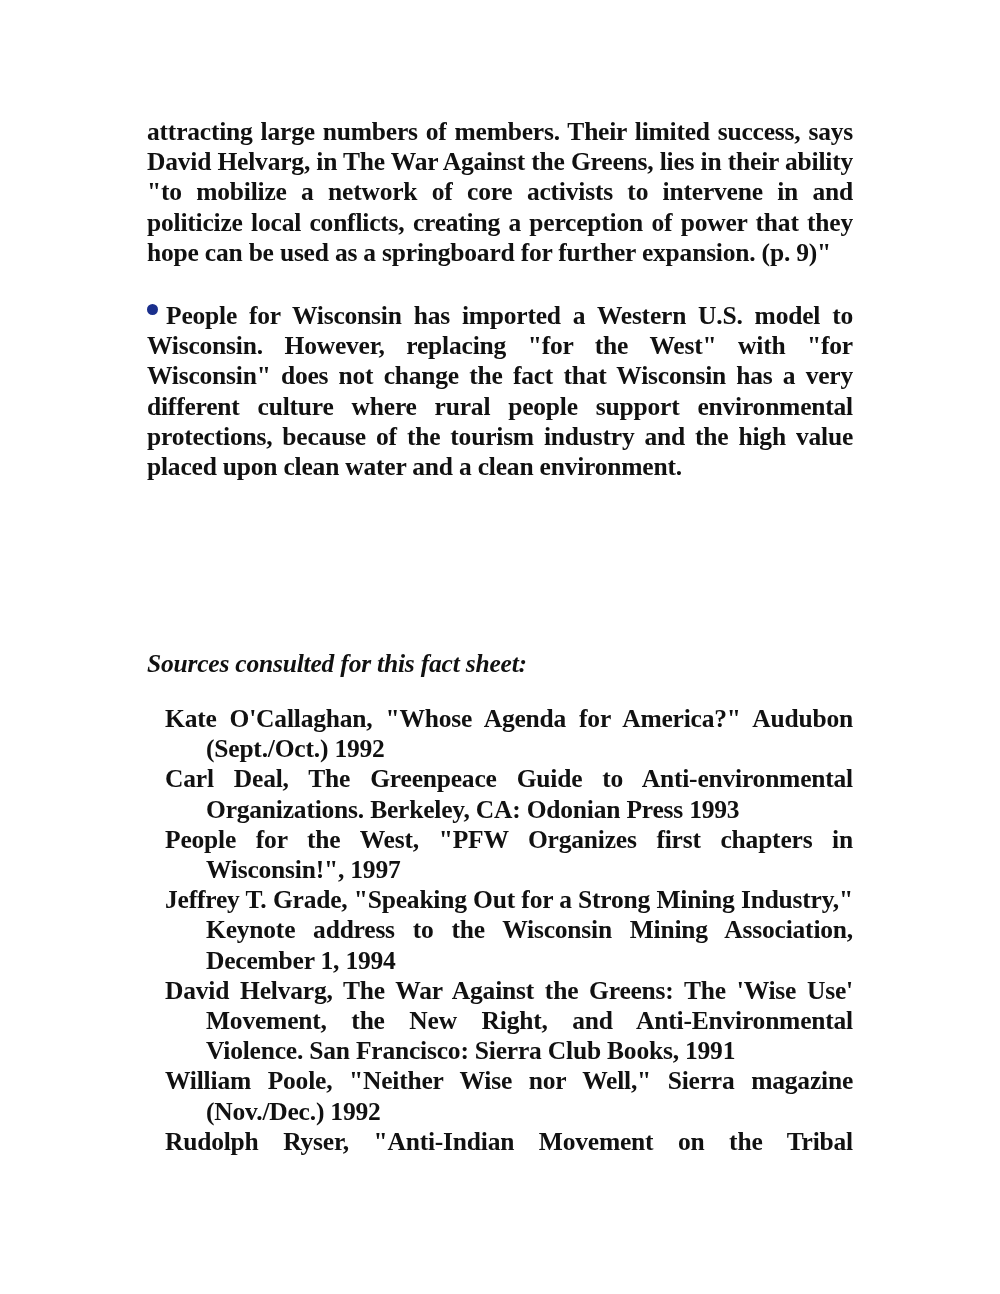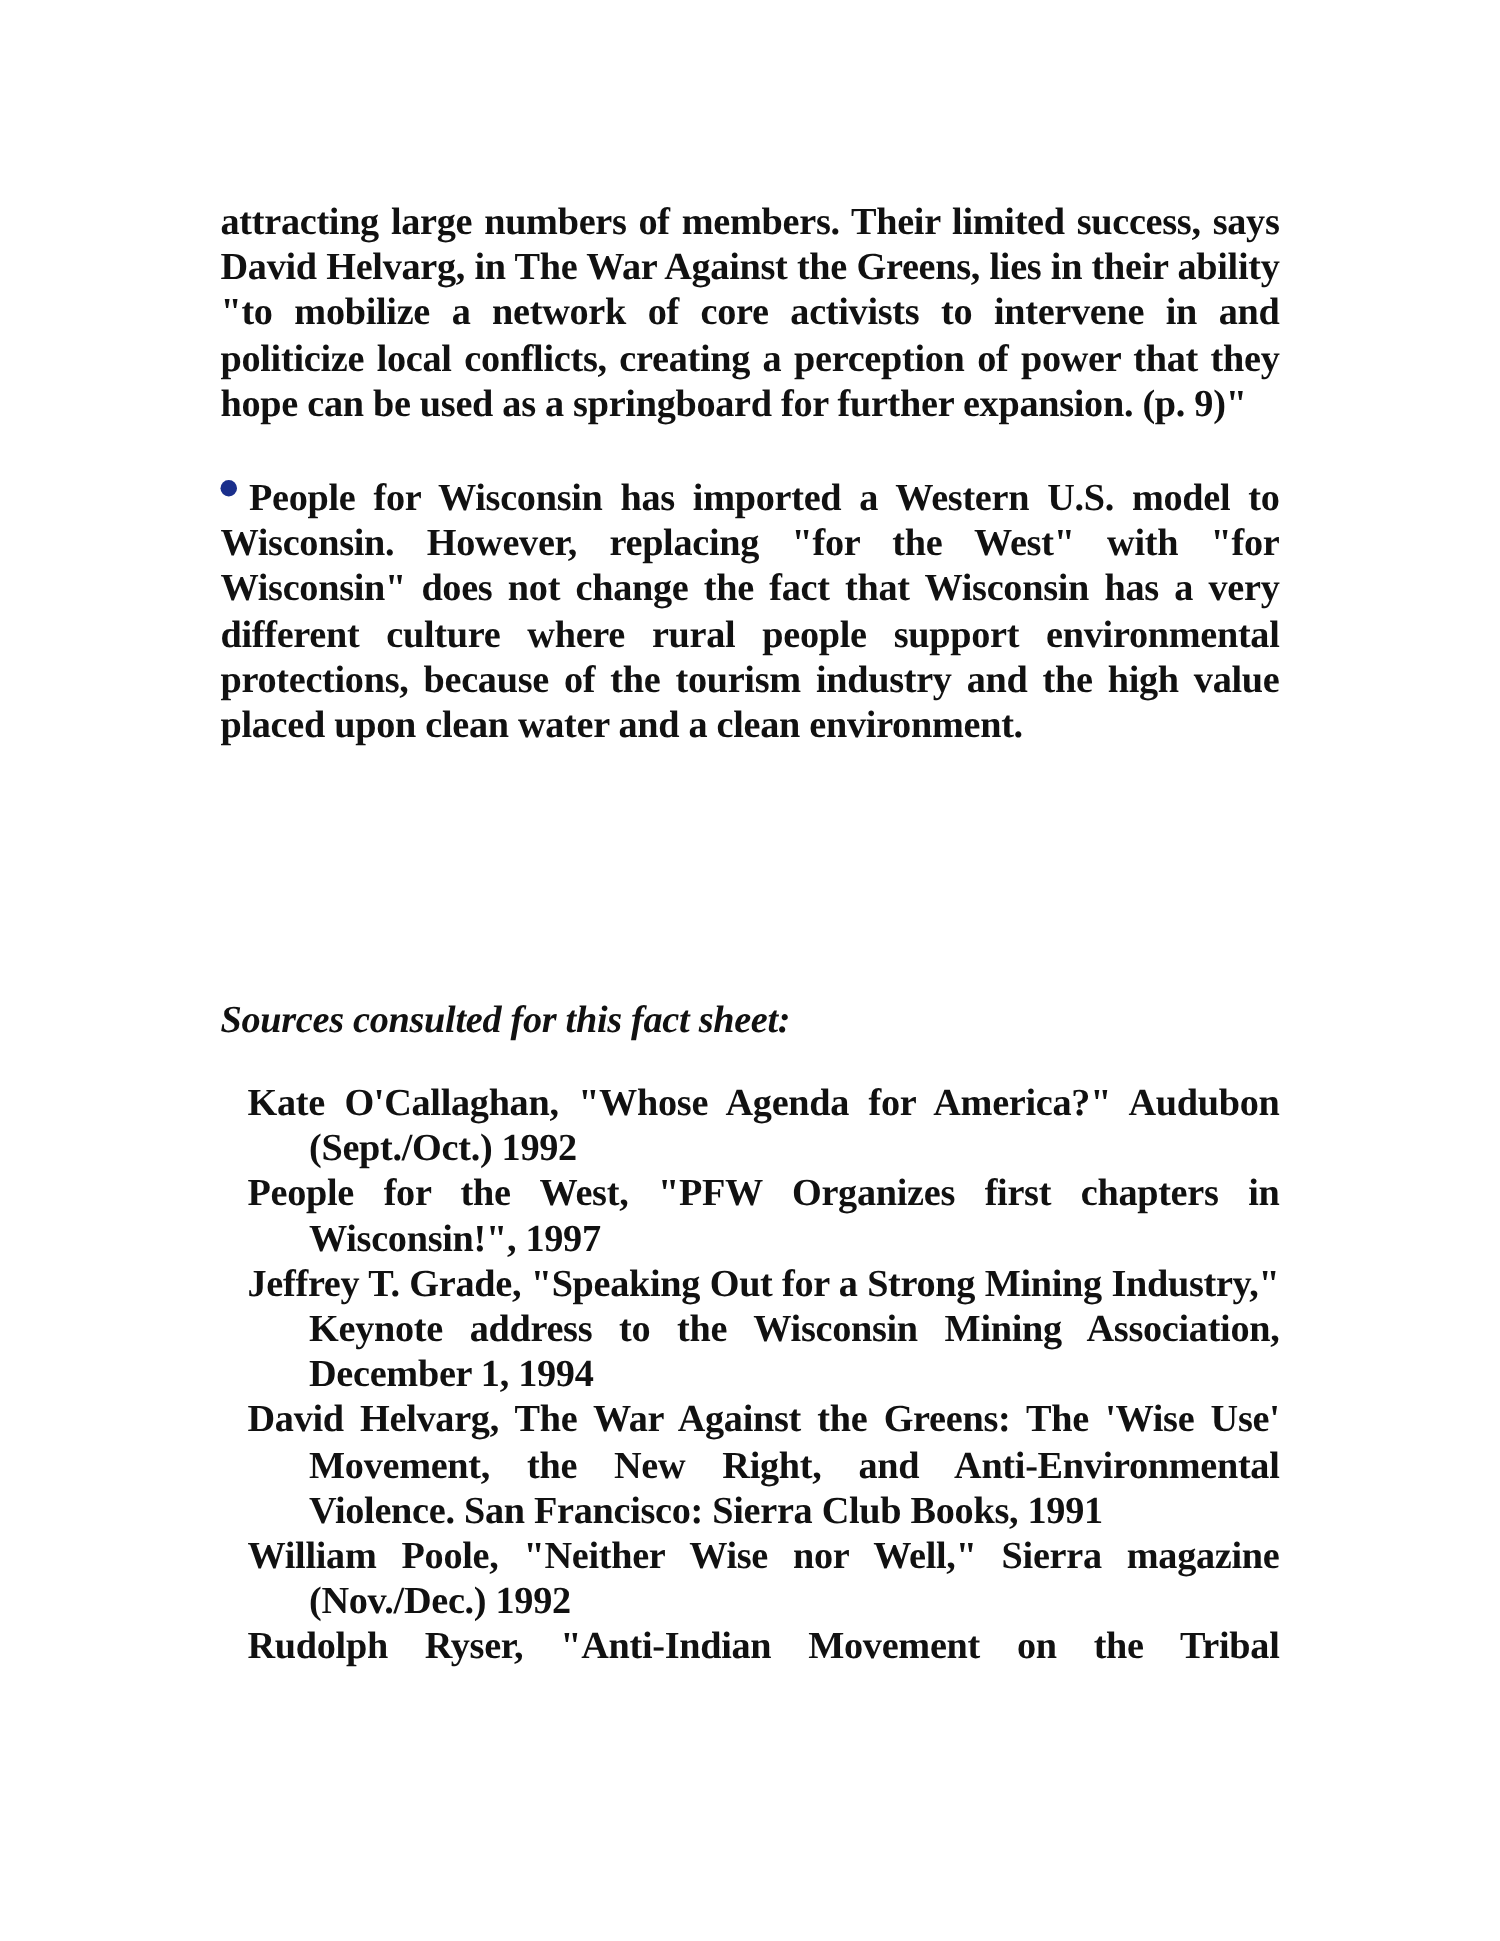--- a/index.html
+++ b/index.html
@@ -1,21 +1,21 @@
 <!DOCTYPE html>
 <html><head>
 <meta charset="utf-8">
 <style>
   html, body { margin: 0; padding: 0; background: #ffffff; }
   body {
     width: 1000px; height: 1294px; position: relative; overflow: hidden;
     font-family: "Liberation Serif", "DejaVu Serif", serif;
     font-weight: bold; color: #111111;
   }
-  .page { position: absolute; left: 147px; top: 117px; width: 706px; margin-top: 16px; }
+  .page { position: absolute; left: 147px; top: 117px; width: 706px; }
   .para {
     font-size: 25.5px; line-height: 30.2px; text-align: justify;
     margin: 0; letter-spacing: -0.2px; word-spacing: 0px;
   }
   .p2 { margin-top: 33px; }
   .bullet {
     display: inline-block; width: 11px; height: 11px; border-radius: 50%;
     background: #1a2f8c; vertical-align: 9px; margin-right: 8px;
   }
   .sources-heading {
@@ -36,19 +36,20 @@
 
 <div class="page">
   <p class="para">attracting large numbers of members. Their limited success, says David Helvarg, in The War Against the Greens, lies in their ability "to mobilize a network of core activists to intervene in and politicize local conflicts, creating a perception of power that they hope can be used as a springboard for further expansion. (p. 9)"</p>
 
   <p class="para p2"><span class="bullet" style="background: rgb(26, 47, 140);"></span><span>People for Wisconsin has imported a Western U.S. model to Wisconsin. However, replacing "for the West" with "for Wisconsin" does not change the fact that Wisconsin has a very different culture where rural people support environmental protections, because of the tourism industry and the high value placed upon clean water and a clean environment.</span></p>
 
   <h3 class="sources-heading">Sources consulted for this fact sheet:</h3>
 
   <ul class="sources">
     <li>Kate O'Callaghan, "Whose Agenda for America?" Audubon (Sept./Oct.) 1992</li>
+    <li>Carl Deal, The Greenpeace Guide to Anti-environmental Organizations. Berkeley, CA: Odonian Press 1993</li>
     <li>People for the West, "PFW Organizes first chapters in Wisconsin!", 1997</li>
     <li>Jeffrey T. Grade, "Speaking Out for a Strong Mining Industry," Keynote address to the Wisconsin Mining Association, December 1, 1994</li>
     <li>David Helvarg, The War Against the Greens: The 'Wise Use' Movement, the New Right, and Anti-Environmental Violence. San Francisco: Sierra Club Books, 1991</li>
     <li>William Poole, "Neither Wise nor Well," Sierra magazine (Nov./Dec.) 1992</li>
     <li style="text-align-last: justify;">Rudolph Ryser, "Anti-Indian Movement on the Tribal</li>
   </ul>
 </div>
 
 </body></html>

